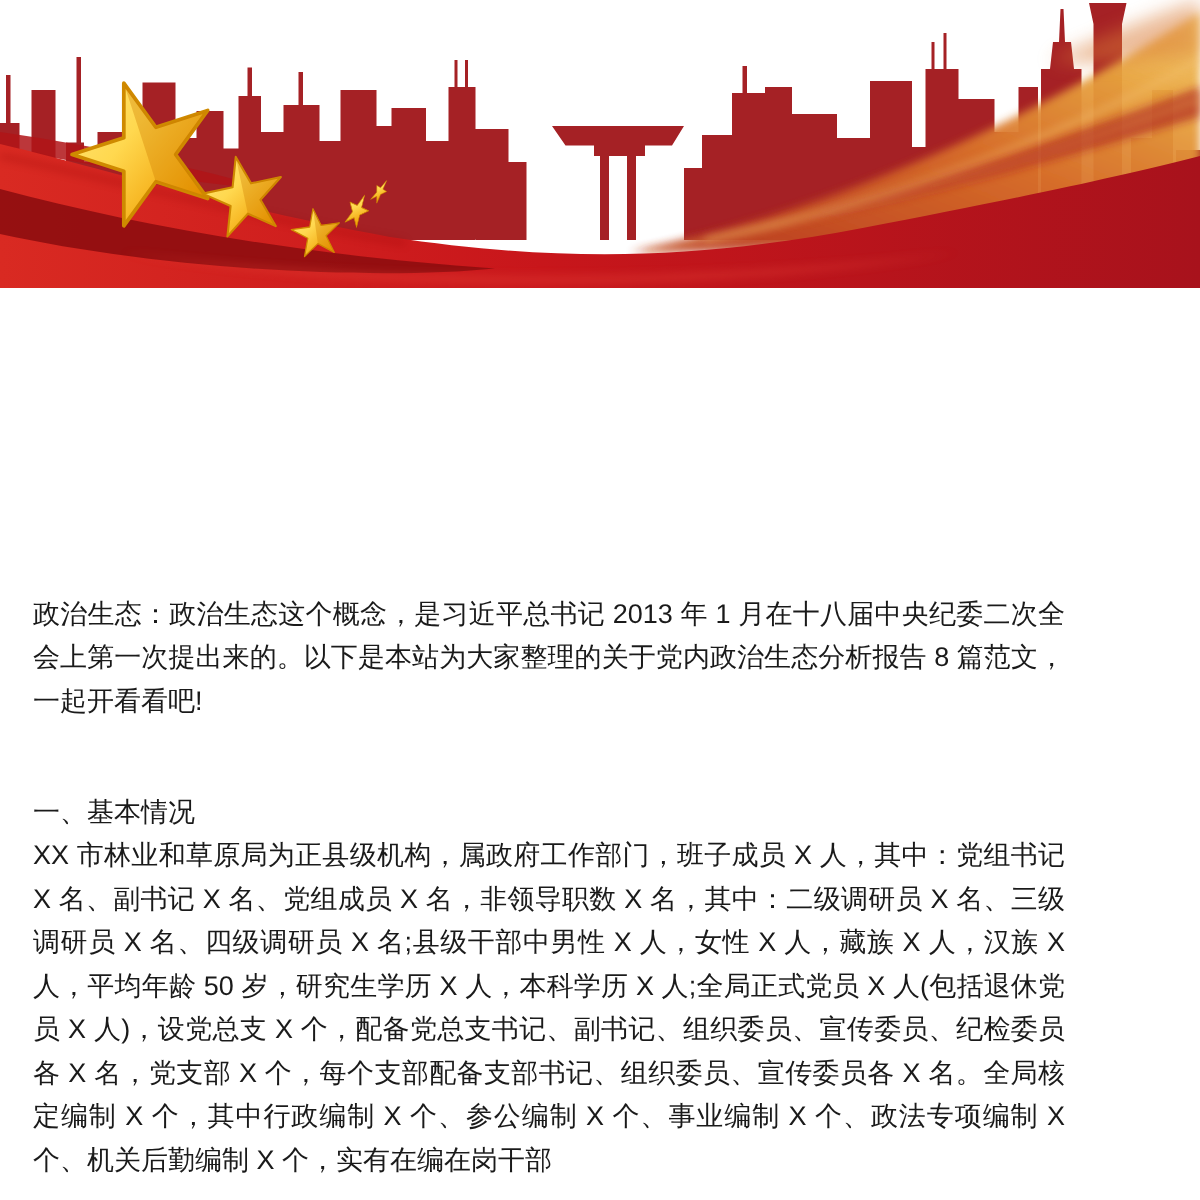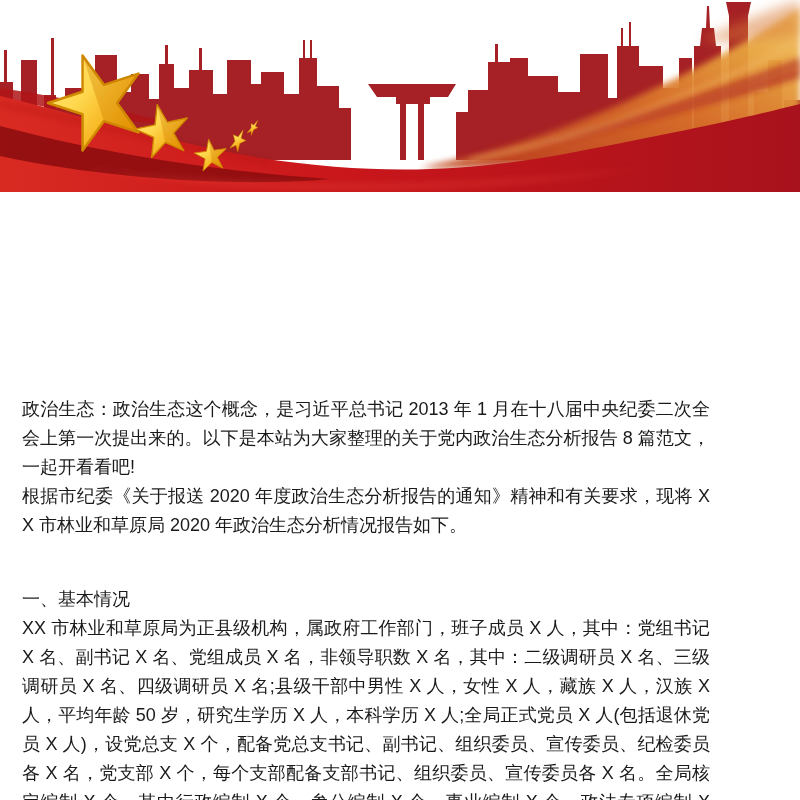--- a/index.html
+++ b/index.html
@@ -133,16 +133,15 @@
         <g transform="translate(253,128) rotate(32) scale(9) scale(0.45,1)">
           <polygon points="0,-1 0.2246,-0.309 0.9511,-0.309 0.3633,0.118 0.5878,0.809 0,0.382 -0.5878,0.809 -0.3633,0.118 -0.9511,-0.309 -0.2246,-0.309" fill="url(#gGold)"></polygon>
         </g>
       </g>
     </g>
   </svg>
 </div>
 
 <div class="doc">
   <p>政治生态：政治生态这个概念，是习近平总书记 2013 年 1 月在十八届中央纪委二次全会上第一次提出来的。以下是本站为大家整理的关于党内政治生态分析报告 8 篇范文，一起开看看吧!</p>
-  <p>根据市纪委《关于报送 2020 年度政治生态分析报告的通知》精神和有关要求，现将 XX 市林业和草原局 2020 年政治生态分析情况报告如下。</p>
   <h2 class="section-heading">一、基本情况</h2>
   <p>XX 市林业和草原局为正县级机构，属政府工作部门，班子成员 X 人，其中：党组书记 X 名、副书记 X 名、党组成员 X 名，非领导职数 X 名，其中：二级调研员 X 名、三级调研员 X 名、四级调研员 X 名;县级干部中男性 X 人，女性 X 人，藏族 X 人，汉族 X 人，平均年龄 50 岁，研究生学历 X 人，本科学历 X 人;全局正式党员 X 人(包括退休党员 X 人)，设党总支 X 个，配备党总支书记、副书记、组织委员、宣传委员、纪检委员各 X 名，党支部 X 个，每个支部配备支部书记、组织委员、宣传委员各 X 名。全局核定编制 X 个，其中行政编制 X 个、参公编制 X 个、事业编制 X 个、政法专项编制 X 个、机关后勤编制 X 个，实有在编在岗干部</p>
 </div>
 
 </body></html>

